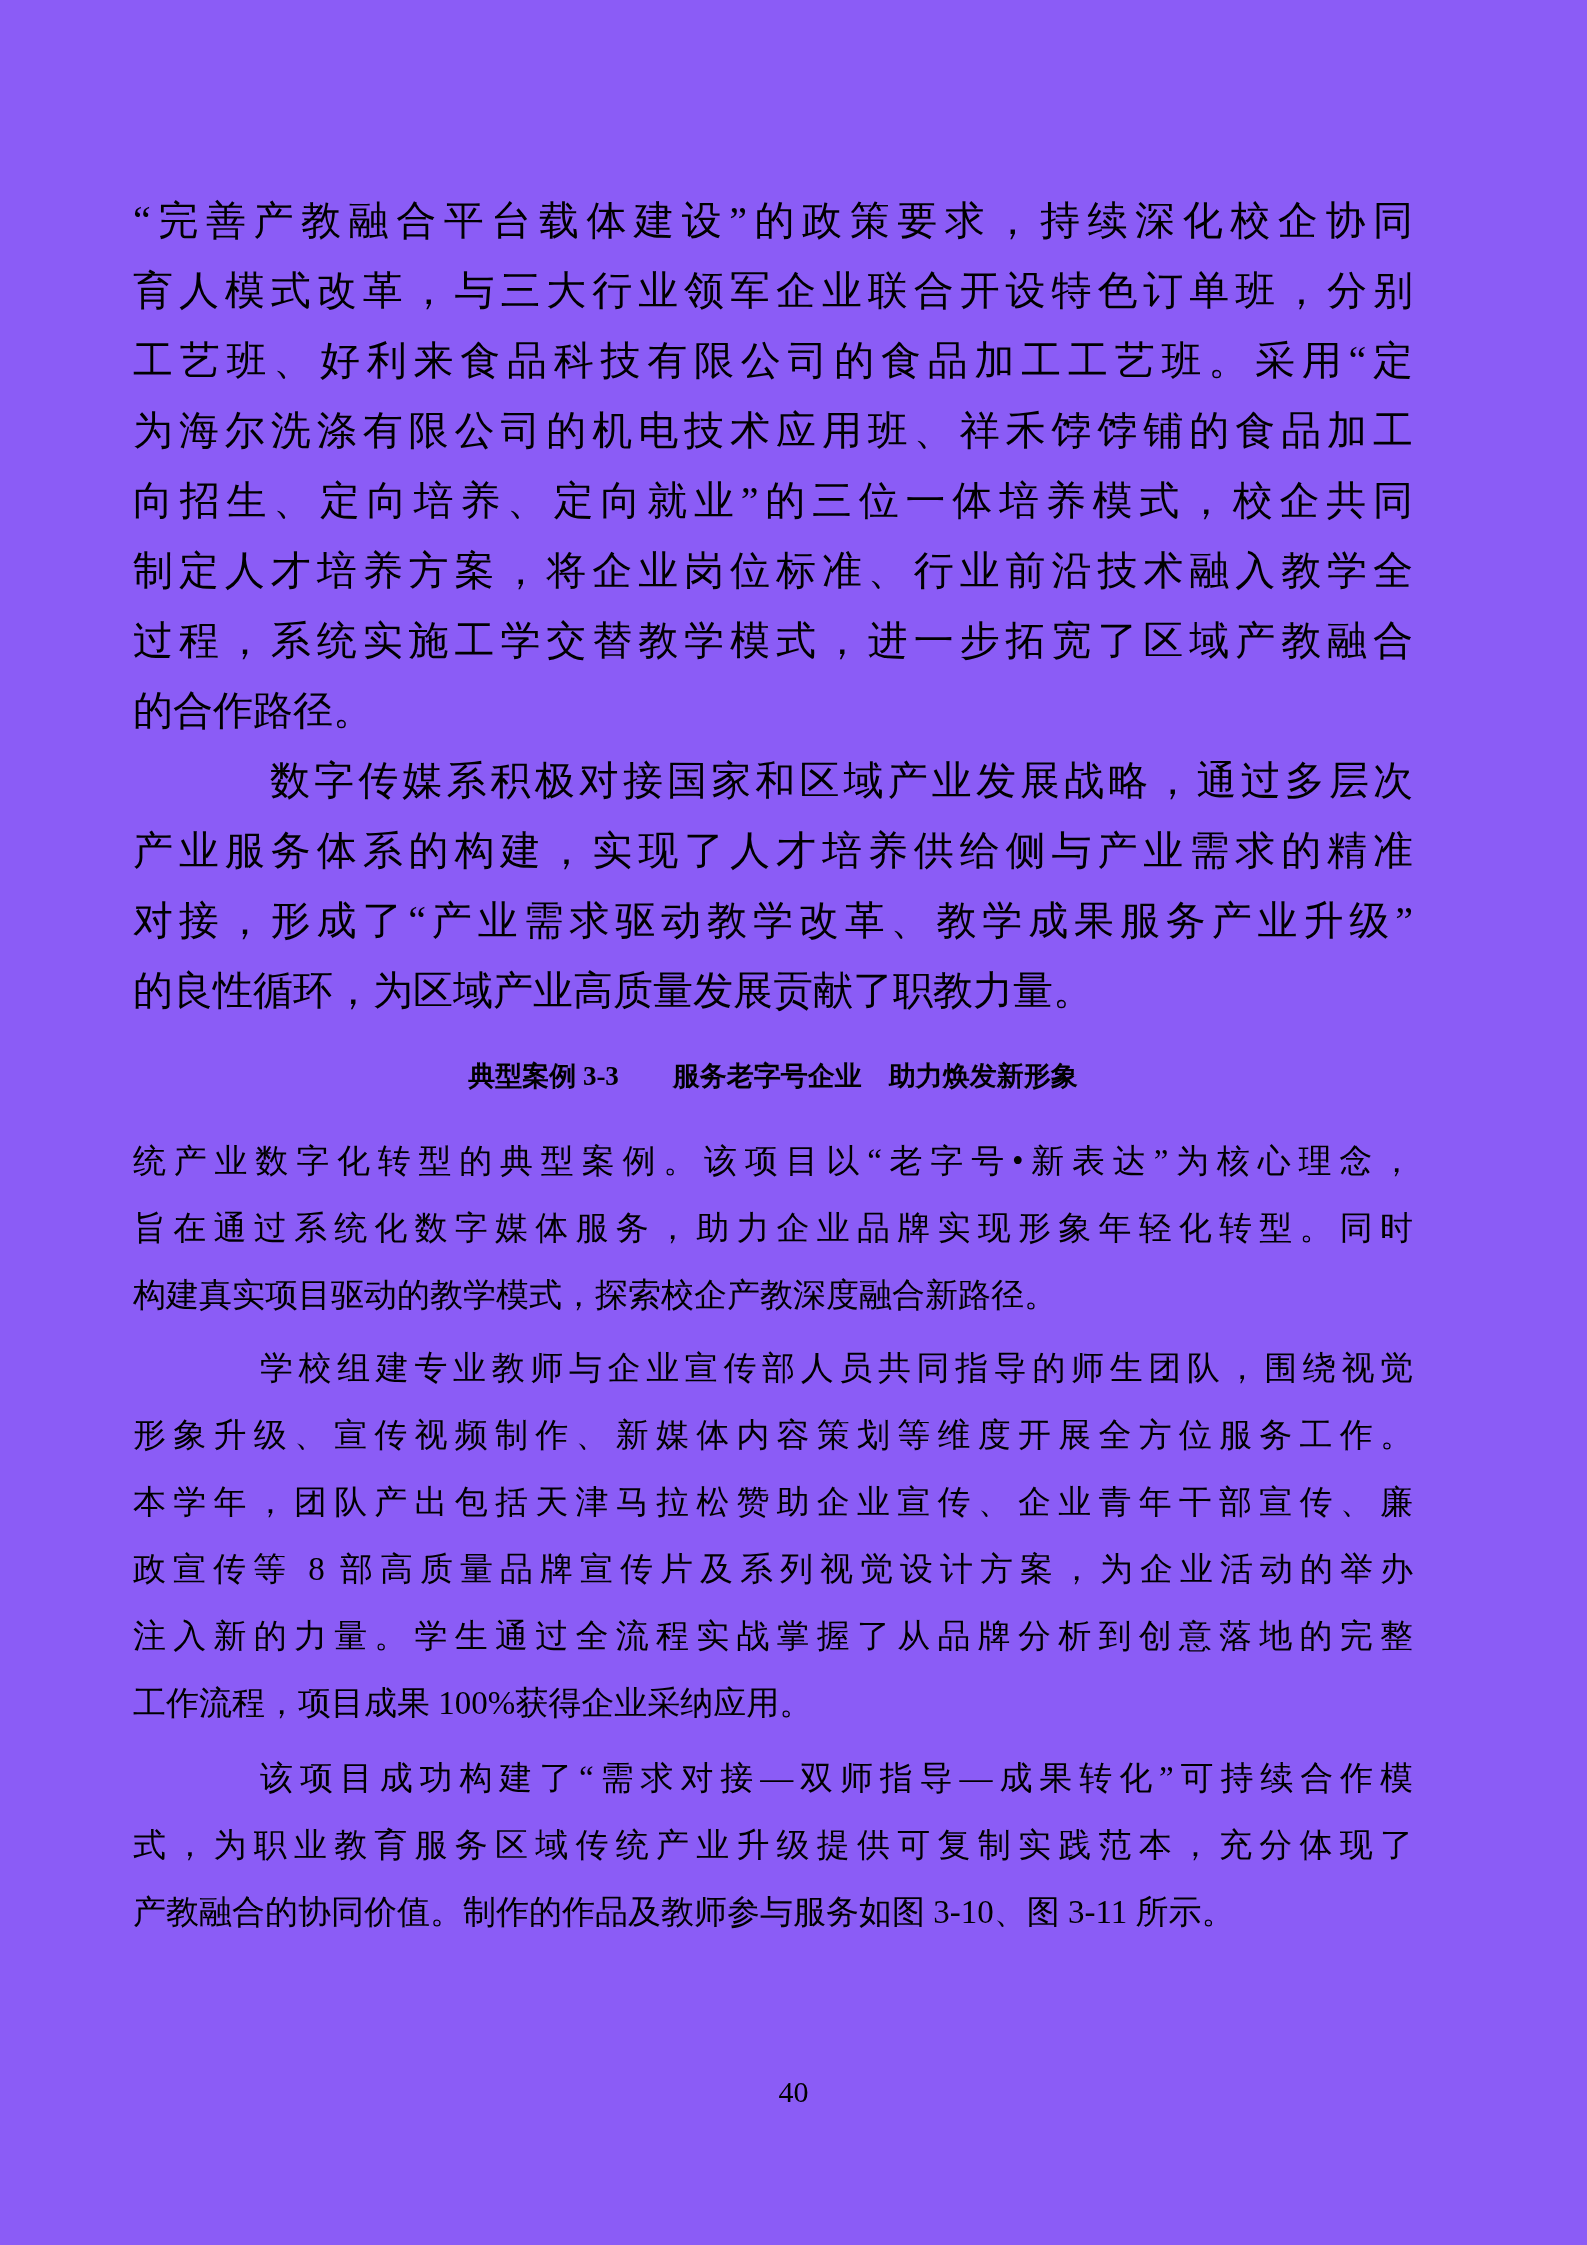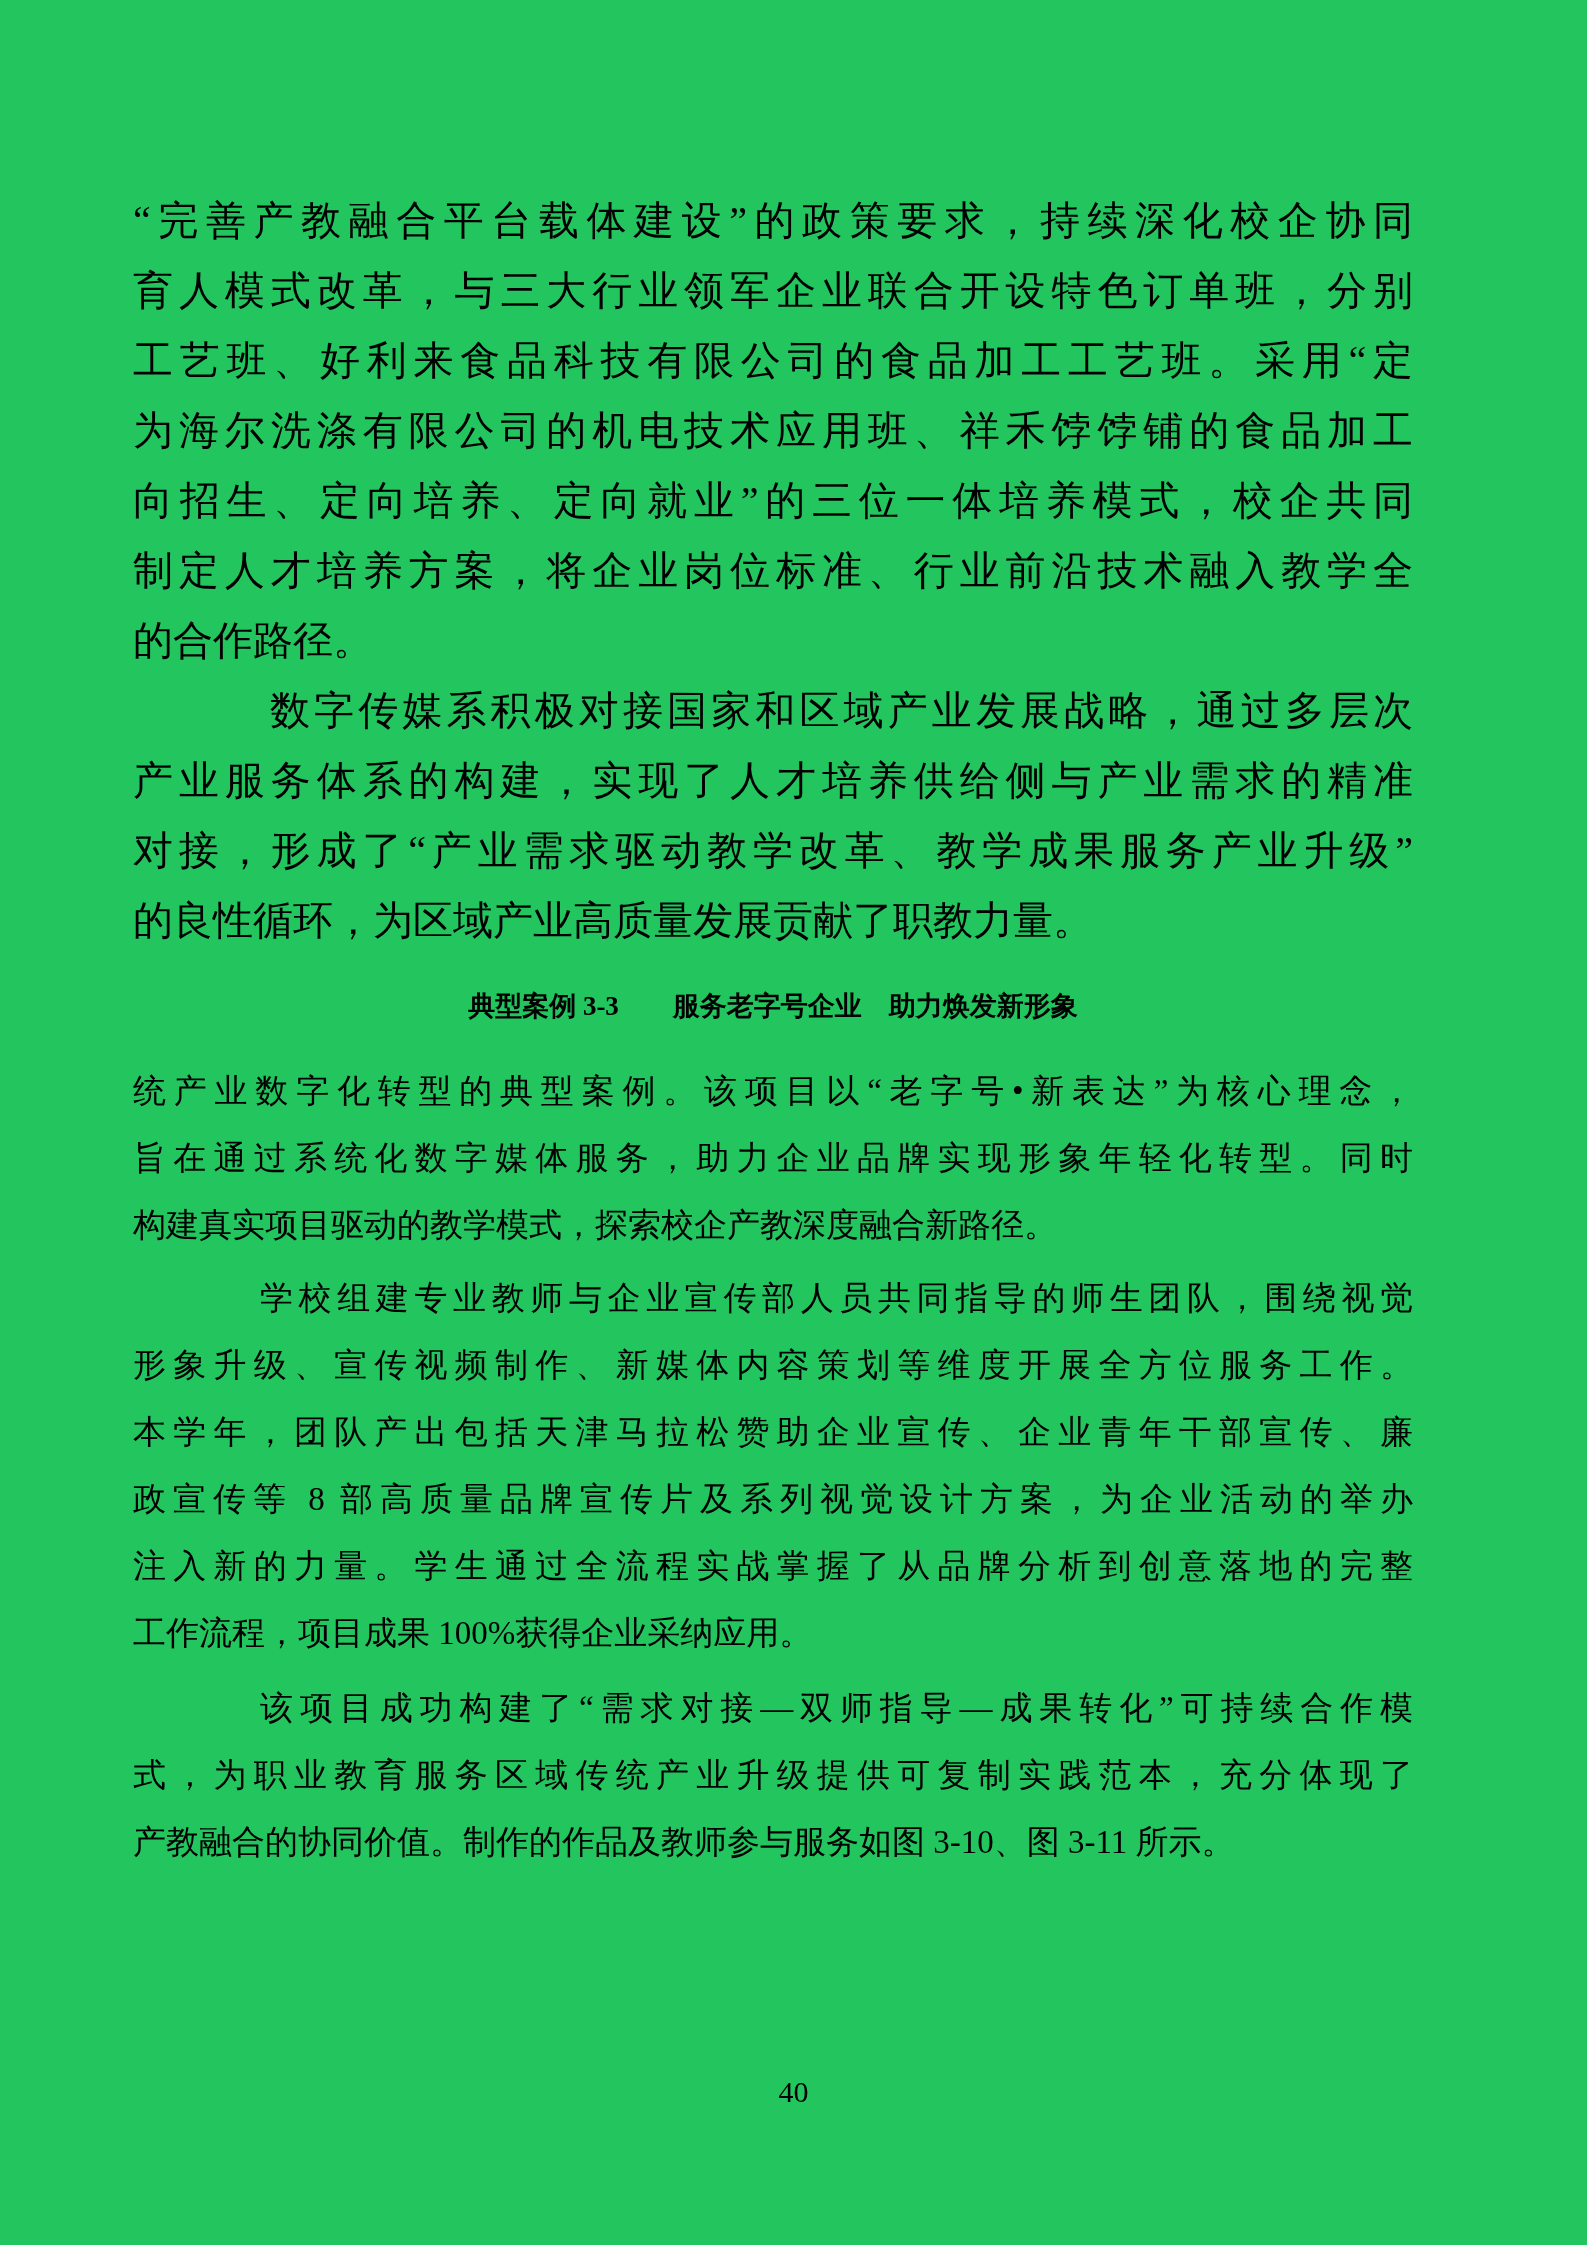--- a/index.html
+++ b/index.html
@@ -4,21 +4,21 @@
 <style>
   html, body {
     margin: 0;
     padding: 0;
     background: #ffffff;
   }
   .page {
     position: relative;
     width: 1587px;
     height: 2245px;
-    background: #22c55e;
+    background: #8b5cf6;
     overflow: hidden;
     font-family: "Liberation Serif", "DejaVu Serif", serif;
     color: #000000;
   }
   .content {
     position: absolute;
     left: 133px;
     top: 186px;
     width: 1280px;
   }
@@ -63,20 +63,21 @@
 
 <div class="page">
   <div class="content" id="doc-blocks">
       <div class="para">
         <div class="ln lg">“完善产教融合平台载体建设”的政策要求，持续深化校企协同</div>
         <div class="ln lg">育人模式改革，与三大行业领军企业联合开设特色订单班，分别</div>
         <div class="ln lg">工艺班、好利来食品科技有限公司的食品加工工艺班。采用“定</div>
         <div class="ln lg">为海尔洗涤有限公司的机电技术应用班、祥禾饽饽铺的食品加工</div>
         <div class="ln lg">向招生、定向培养、定向就业”的三位一体培养模式，校企共同</div>
         <div class="ln lg">制定人才培养方案，将企业岗位标准、行业前沿技术融入教学全</div>
+        <div class="ln lg">过程，系统实施工学交替教学模式，进一步拓宽了区域产教融合</div>
         <div class="ln lg last">的合作路径。</div>
       </div>
       <div class="para">
         <div class="ln lg ind">数字传媒系积极对接国家和区域产业发展战略，通过多层次</div>
         <div class="ln lg">产业服务体系的构建，实现了人才培养供给侧与产业需求的精准</div>
         <div class="ln lg">对接，形成了“产业需求驱动教学改革、教学成果服务产业升级”</div>
         <div class="ln lg last">的良性循环，为区域产业高质量发展贡献了职教力量。</div>
       </div>
       <div class="heading">典型案例 3-3　　服务老字号企业　助力焕发新形象</div>
       <div class="para">

